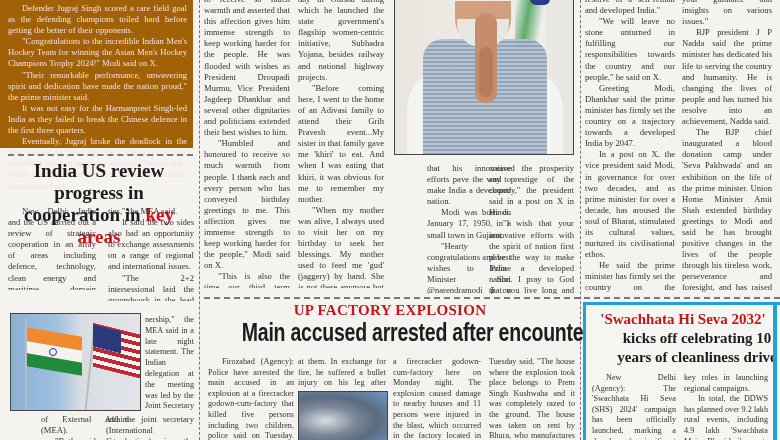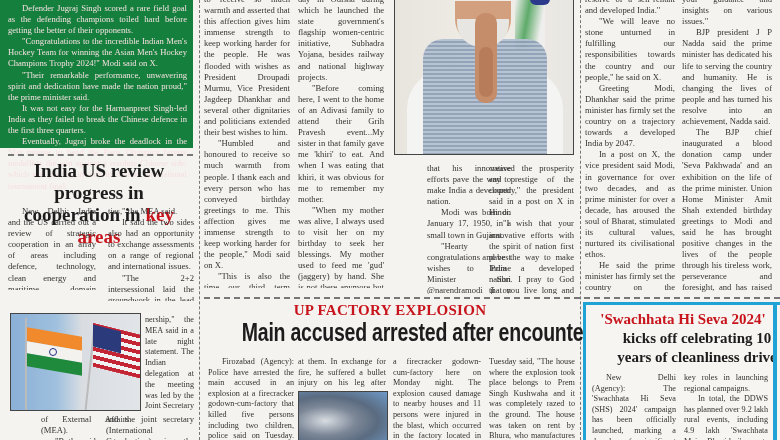--- a/index.html
+++ b/index.html
@@ -5,21 +5,21 @@
   * { box-sizing: border-box; margin: 0; padding: 0; }
   html, body { width: 780px; height: 440px; overflow: hidden; background: #f4f3ef; }
   body { position: relative; font-family: "Liberation Serif", "DejaVu Serif", serif; color: #2a2a2a; }
 
   .abs { position: absolute; }
 
   .col { font-size: 8.6px; line-height: 11.1px; text-align: justify; color: #333; }
   .col p { text-indent: 14px; }
 
   
-  .redbox { left: 0; top: 0; width: 193px; height: 148px; background: #15803d; color: #f3dede; padding: 3px 6px 10px 8px; }
+  .redbox { left: 0; top: 0; width: 193px; height: 148px; background: #a16207; color: #f3dede; padding: 3px 6px 10px 8px; }
   .redbox .col { color: #f5e0e0; }
 
   .dash-h { height: 0; border-top: 2px dashed #777; }
   .dash-v { width: 0; border-left: 1.5px dashed #777; }
 
   .headline { font-family: "Liberation Serif", serif; font-weight: bold; color: #1c1c1c; text-align: center; }
   .red { color: #c8141c; }
 
   .photo { overflow: hidden; border: 1.5px solid #444; }
 
@@ -154,21 +154,21 @@
 </div>
 <div class="abs photo smoke" style="left:298px; top:391px; width:90px; height:49px; border-bottom:none;"></div>
 <div class="abs col" style="left:393px; top:357px; width:88px; height:83px; overflow:hidden; font-size:8.2px; line-height:10.6px;">
   <span>a firecracker godown-cum-factory here on Monday night. The explosion caused damage to nearby houses and 11 persons were injured in the blast, which occurred in the factory located in the Naushera area under the Shikohabad police station limits.</span>
 </div>
 <div class="abs col" style="left:489px; top:357px; width:86px; height:83px; overflow:hidden; font-size:8.2px; line-height:10.6px;">
   <span>Tuesday said, "The house where the explosion took place belongs to Prem Singh Kushwaha and it was completely razed to the ground. The house was taken on rent by Bhura, who manufactures and sells firecrackers. No one was injured in the house, where the explosion took</span>
 </div>
 
 <div class="abs swach">
-  <div class="abs headline" style="left:4px; top:5px; width:186px; font-size:15px; line-height:19px; color:#c8141c;">'Swachhata Hi Seva 2024'</div>
+  <div class="abs headline" style="left:4px; top:5px; width:186px; font-size:15px; line-height:19px; color:#c8141c;">'Swachhata Hi Seva 2032'</div>
   <div class="abs headline" style="left:18px; top:24px; width:186px; font-size:15px; line-height:19px;">kicks off celebrating 10 years of cleanliness drive</div>
   <div class="abs col" style="left:6px; top:68px; width:84px; height:70px; overflow:hidden; font-size:8.2px; line-height:10.6px;">
     <p>New Delhi (Agency): The 'Swachhata Hi Seva (SHS) 2024' campaign has been officially launched, marking a decade of significant cleanliness efforts across India under the Swachh Bharat Mission (SBM).</p>
   </div>
   <div class="abs col" style="left:98px; top:68px; width:84px; height:70px; overflow:hidden; font-size:8.2px; line-height:10.6px;">
     <p style="text-indent:0">key roles in launching regional campaigns.</p>
     <p>In total, the DDWS has planned over 9.2 lakh rural events, including 4.9 lakh 'Swachhata Mein Bhagidari' events and over 61,000 'Safai Mitra Suraksha Shivir', dedi-</p>
   </div>
   <div class="abs" style="left:187px; top:0; width:4px; height:138px; background:#1fa2d6;"></div>
 </div>

